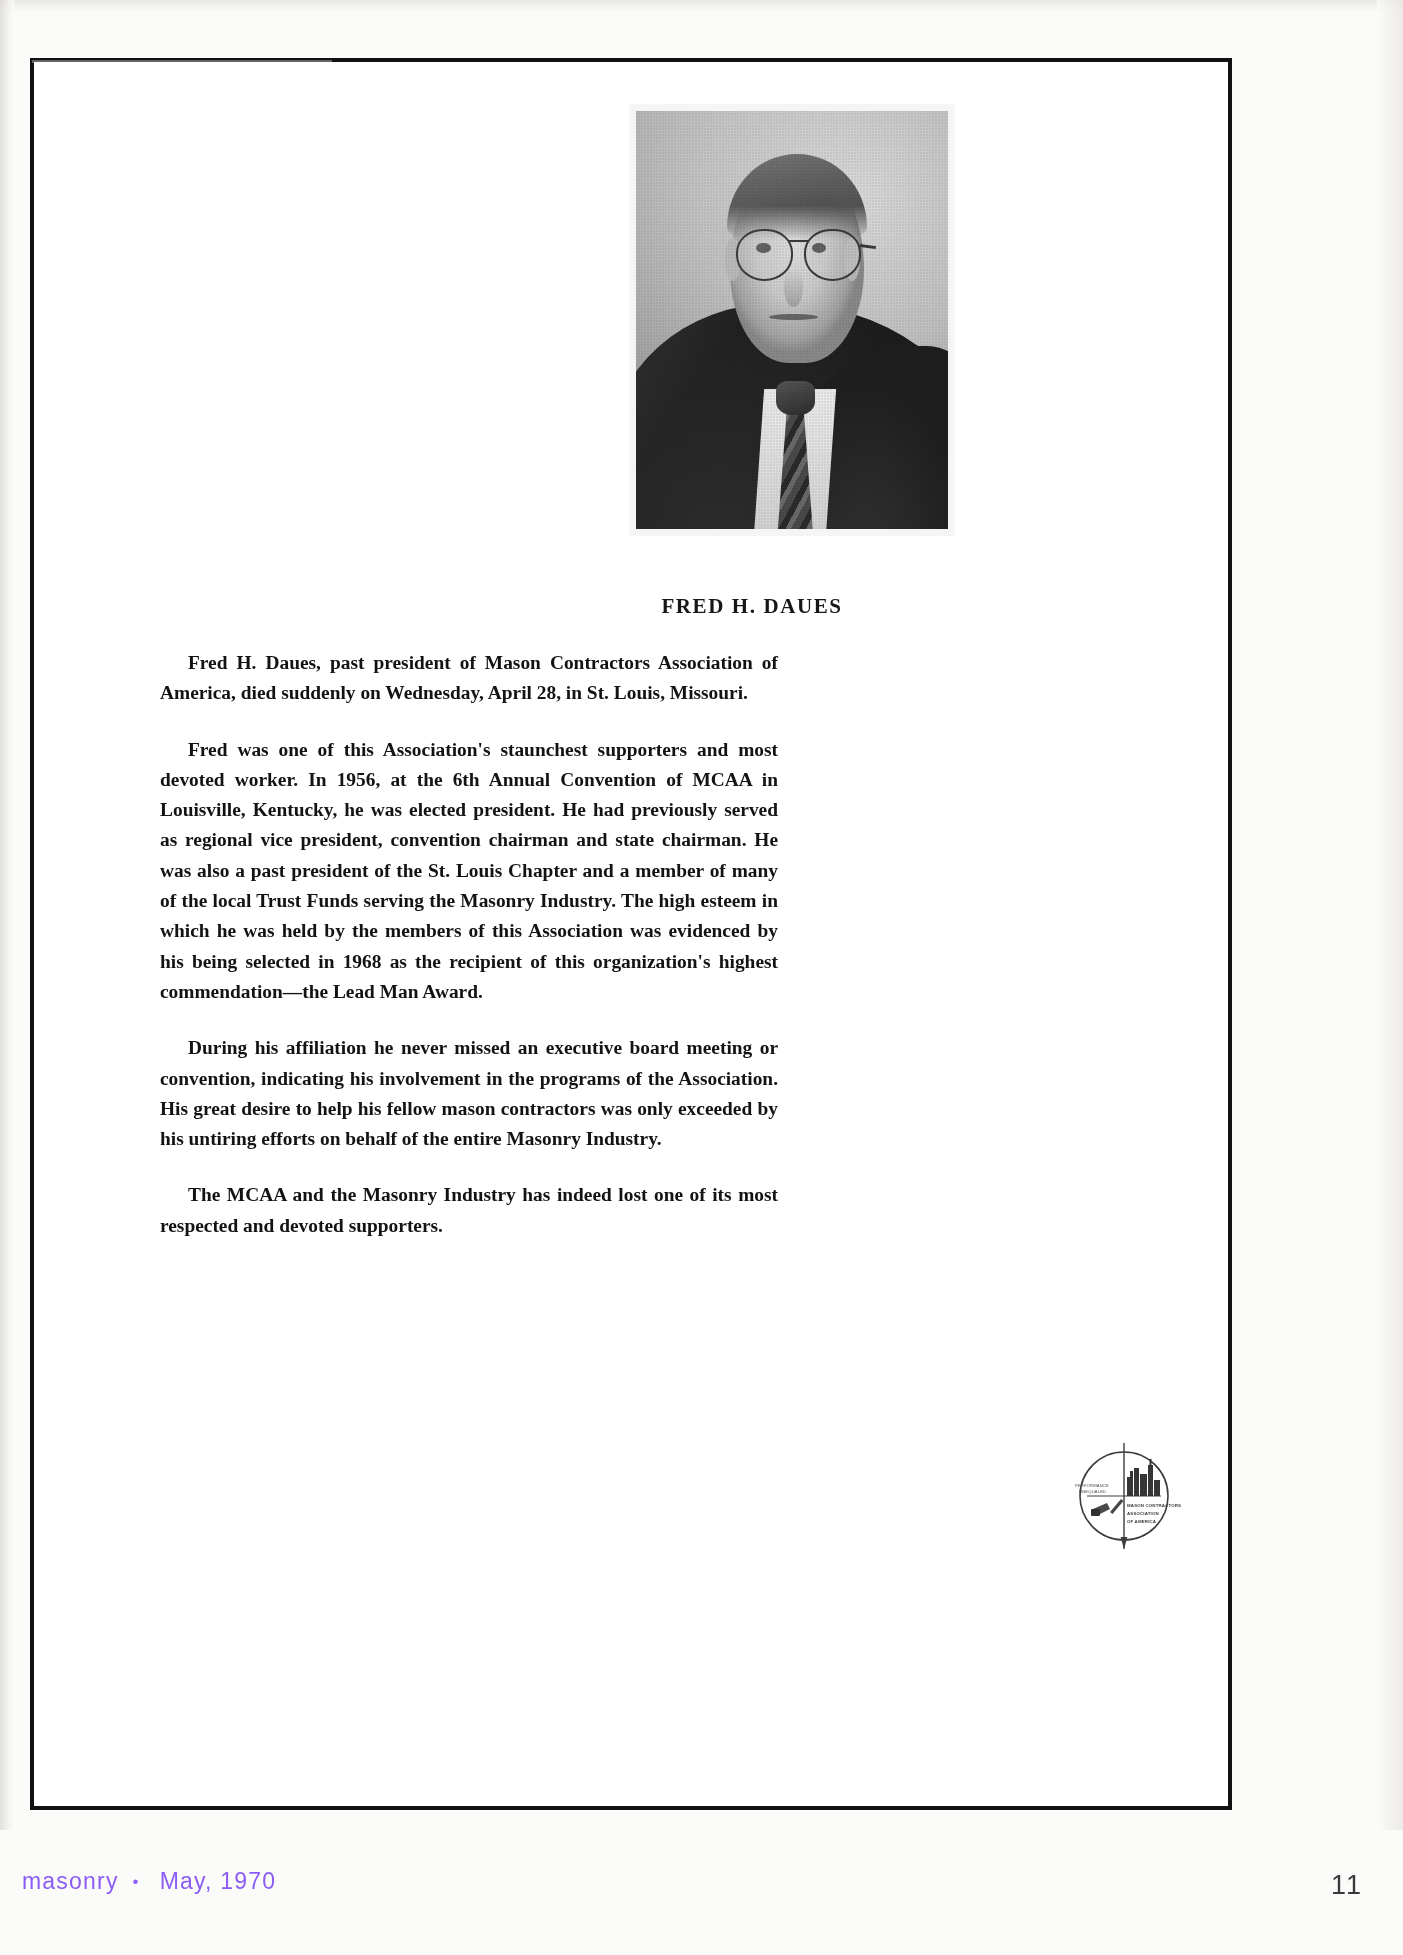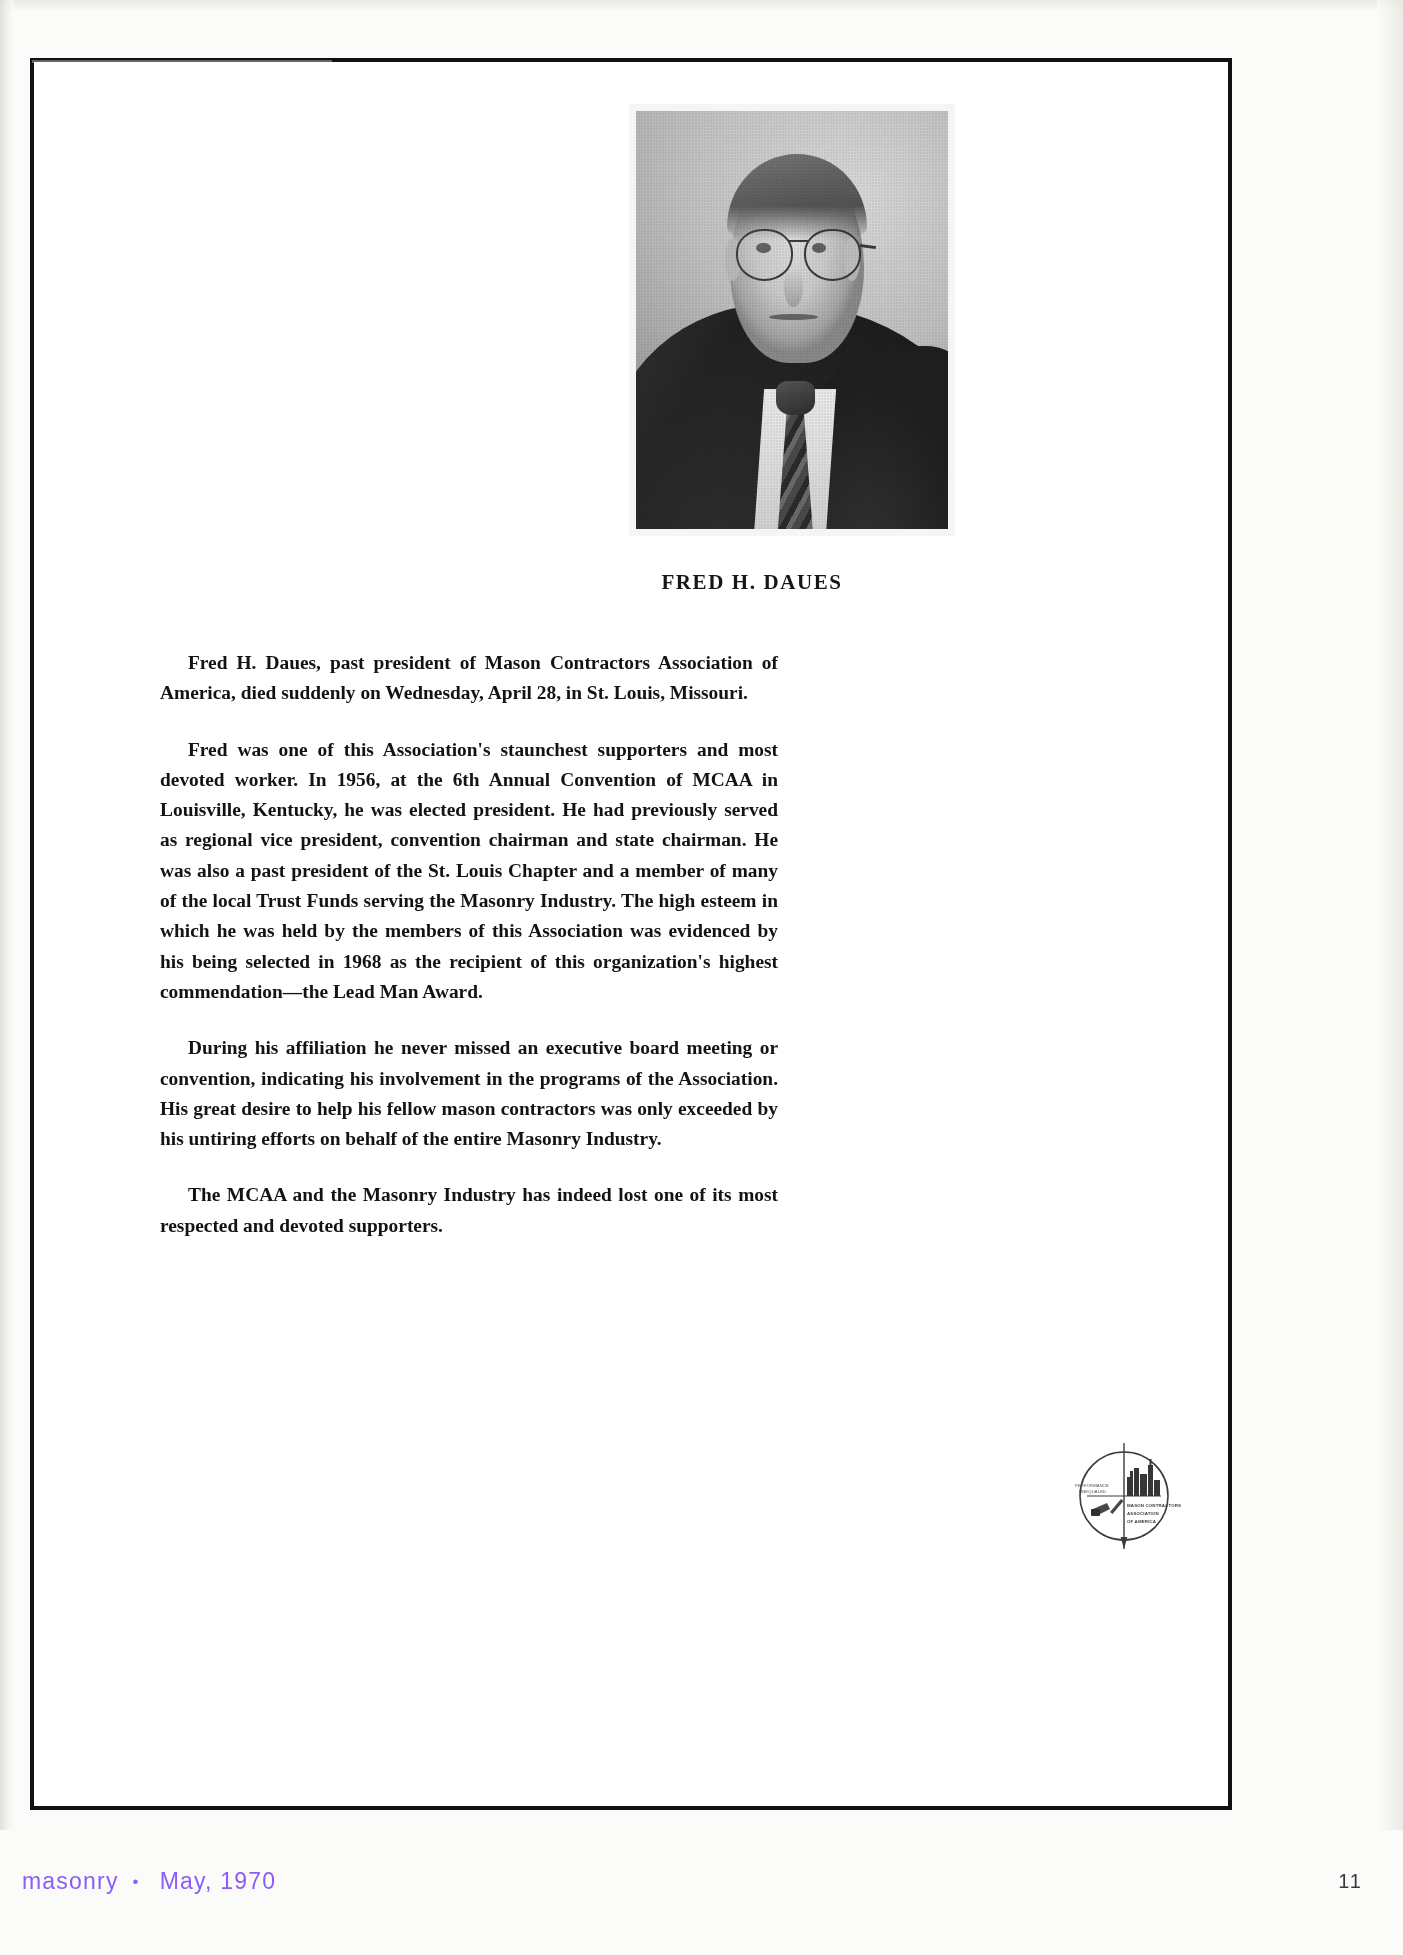--- a/index.html
+++ b/index.html
@@ -227,21 +227,21 @@
   .ph-print-edge {
     position: absolute; inset: 0;
     border: 7px solid #f4f3ef;
     box-sizing: border-box;
   }
 
   
   #portrait-caption {
     position: absolute;
     left: 589px;
-    top: 570px;
+    top: 594px;
     width: 326px;
     text-align: center;
     font-family: "Liberation Serif", serif;
     font-weight: bold;
     font-size: 21px;
     letter-spacing: 1.6px;
     color: #17171a;
   }
 
   
@@ -296,21 +296,21 @@
     font-size: 17px;
     vertical-align: 2px;
     margin: 0 14px;
   }
   #footer-left .month { margin-left: 6px; }
   #page-number {
     position: absolute;
     right: 40px;
     top: 2px;
     font-family: "Liberation Sans", sans-serif;
-    font-size: 20px;
+    font-size: 27px;
     color: #3a3a3d;
     letter-spacing: 2px;
   }
 </style>
 </head>
 <body>
 
 <div id="scan-page">
 
   <div id="scan-edge-top"></div>

